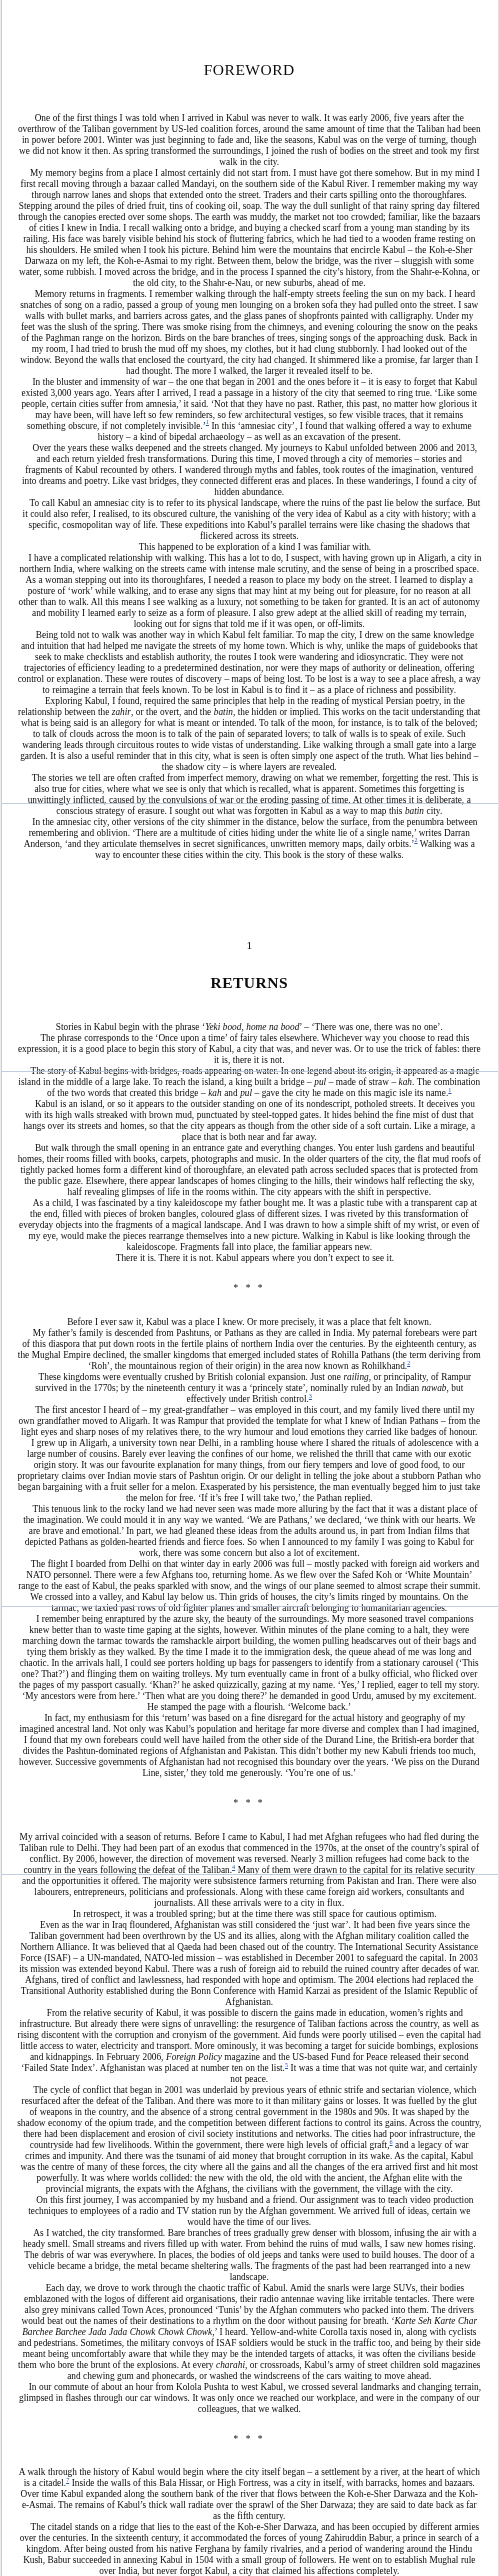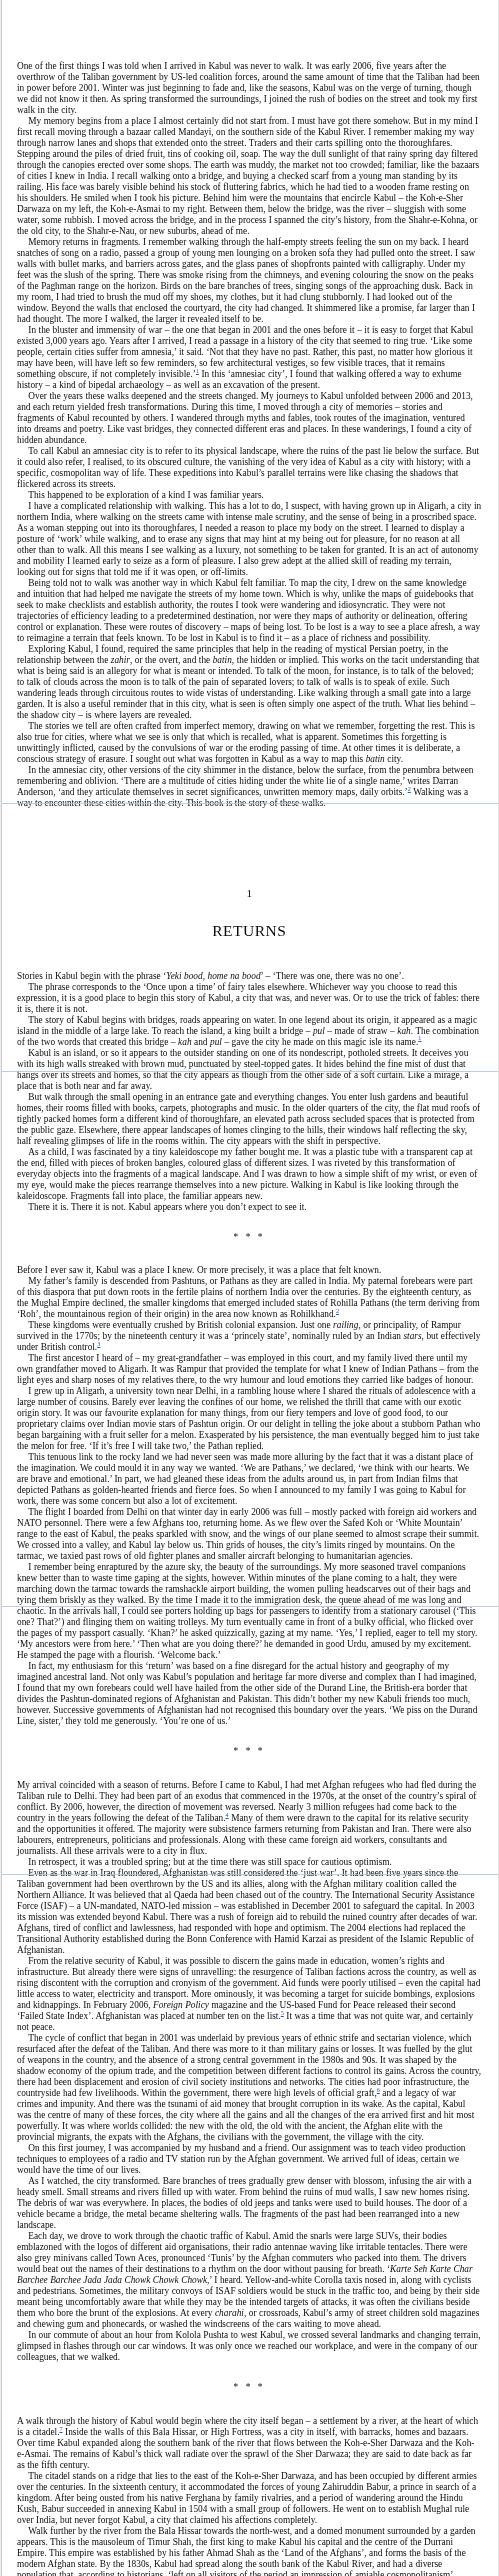--- a/index.html
+++ b/index.html
@@ -5,67 +5,68 @@
   html,body{margin:0;padding:0;}
   body{
     width:499px;height:2730px;position:relative;background:#ffffff;
     font-family:"Liberation Serif","DejaVu Serif",serif;color:#0b0b0b;
     overflow:hidden;
   }
   .page{position:relative;width:499px;height:2730px;}
   .content{padding:61px 17.5px 0 17px;}
   h1.book-heading{font-size:15.5px;font-weight:normal;text-align:center;margin:0 0 34px 0;letter-spacing:0.5px;line-height:17.5px;}
   .ch-num{font-size:11.3px;font-weight:normal;text-align:center;margin:78px 0 0 0;line-height:13.4px;}
-  .ch-title{font-size:15.5px;font-weight:normal;text-align:center;margin:21.6px 0 31px 0;letter-spacing:0.5px;line-height:17.5px;}
-  .flow p{margin:0;font-size:9.3px;line-height:11px;text-align:left;word-spacing:0.2px;}
+  .ch-title{font-size:15.5px;font-weight:bold;text-align:center;margin:21.6px 0 31px 0;letter-spacing:0.5px;line-height:17.5px;}
+  .flow p{margin:0;font-size:9.3px;line-height:11px;text-align:center;word-spacing:0.2px;}
   .flow p.ind{text-indent:11.3px;}
   .stars{text-align:center;font-size:9.3px;letter-spacing:2.6px;margin:19px 0 23px 0;line-height:10.8px;}
   sup.fn{line-height:0;}
   sup.fn a{color:#2457b8;text-decoration:underline;font-size:6.2px;cursor:pointer;}
   i{font-style:italic;}
   
   .edge-left{position:absolute;left:1px;top:0;width:0.5px;height:2724px;background:#c9c9c9;}
   .edge-left-tint{position:absolute;left:0;top:0;width:1px;height:2724px;background:#efefef;}
   .edge-right{position:absolute;right:0.5px;top:0;width:0.5px;height:2724px;background:#e3e3e3;}
   .page-rule{position:absolute;left:0;width:499px;height:0.5px;background:#b3c4d9;opacity:0.85;}
 </style>
 </head>
 <body>
 
 <div class="page">
   <div class="content">
+    <h1 class="book-heading">FOREWORD</h1>
     <div class="flow">
         <p>One of the first things I was told when I arrived in Kabul was never to walk. It was early 2006, five years after the overthrow of the Taliban government by US-led coalition forces, around the same amount of time that the Taliban had been in power before 2001. Winter was just beginning to fade and, like the seasons, Kabul was on the verge of turning, though we did not know it then. As spring transformed the surroundings, I joined the rush of bodies on the street and took my first walk in the city.</p>
         <p class="ind">My memory begins from a place I almost certainly did not start from. I must have got there somehow. But in my mind I first recall moving through a bazaar called Mandayi, on the southern side of the Kabul River. I remember making my way through narrow lanes and shops that extended onto the street. Traders and their carts spilling onto the thoroughfares. Stepping around the piles of dried fruit, tins of cooking oil, soap. The way the dull sunlight of that rainy spring day filtered through the canopies erected over some shops. The earth was muddy, the market not too crowded; familiar, like the bazaars of cities I knew in India. I recall walking onto a bridge, and buying a checked scarf from a young man standing by its railing. His face was barely visible behind his stock of fluttering fabrics, which he had tied to a wooden frame resting on his shoulders. He smiled when I took his picture. Behind him were the mountains that encircle Kabul – the Koh-e-Sher Darwaza on my left, the Koh-e-Asmai to my right. Between them, below the bridge, was the river – sluggish with some water, some rubbish. I moved across the bridge, and in the process I spanned the city’s history, from the Shahr-e-Kohna, or the old city, to the Shahr-e-Nau, or new suburbs, ahead of me.</p>
         <p class="ind">Memory returns in fragments. I remember walking through the half-empty streets feeling the sun on my back. I heard snatches of song on a radio, passed a group of young men lounging on a broken sofa they had pulled onto the street. I saw walls with bullet marks, and barriers across gates, and the glass panes of shopfronts painted with calligraphy. Under my feet was the slush of the spring. There was smoke rising from the chimneys, and evening colouring the snow on the peaks of the Paghman range on the horizon. Birds on the bare branches of trees, singing songs of the approaching dusk. Back in my room, I had tried to brush the mud off my shoes, my clothes, but it had clung stubbornly. I had looked out of the window. Beyond the walls that enclosed the courtyard, the city had changed. It shimmered like a promise, far larger than I had thought. The more I walked, the larger it revealed itself to be.</p>
         <p class="ind">In the bluster and immensity of war – the one that began in 2001 and the ones before it – it is easy to forget that Kabul existed 3,000 years ago. Years after I arrived, I read a passage in a history of the city that seemed to ring true. ‘Like some people, certain cities suffer from amnesia,’ it said. ‘Not that they have no past. Rather, this past, no matter how glorious it may have been, will have left so few reminders, so few architectural vestiges, so few visible traces, that it remains something obscure, if not completely invisible.’<sup class="fn"><a>1</a></sup>  In this ‘amnesiac city’, I found that walking offered a way to exhume history – a kind of bipedal archaeology – as well as an excavation of the present.</p>
         <p class="ind">Over the years these walks deepened and the streets changed. My journeys to Kabul unfolded between 2006 and 2013, and each return yielded fresh transformations. During this time, I moved through a city of memories – stories and fragments of Kabul recounted by others. I wandered through myths and fables, took routes of the imagination, ventured into dreams and poetry. Like vast bridges, they connected different eras and places. In these wanderings, I found a city of hidden abundance.</p>
         <p class="ind">To call Kabul an amnesiac city is to refer to its physical landscape, where the ruins of the past lie below the surface. But it could also refer, I realised, to its obscured culture, the vanishing of the very idea of Kabul as a city with history; with a specific, cosmopolitan way of life. These expeditions into Kabul’s parallel terrains were like chasing the shadows that flickered across its streets.</p>
-        <p class="ind">This happened to be exploration of a kind I was familiar years.</p>
+        <p class="ind">This happened to be exploration of a kind I was familiar with.</p>
         <p class="ind">I have a complicated relationship with walking. This has a lot to do, I suspect, with having grown up in Aligarh, a city in northern India, where walking on the streets came with intense male scrutiny, and the sense of being in a proscribed space. As a woman stepping out into its thoroughfares, I needed a reason to place my body on the street. I learned to display a posture of ‘work’ while walking, and to erase any signs that may hint at my being out for pleasure, for no reason at all other than to walk. All this means I see walking as a luxury, not something to be taken for granted. It is an act of autonomy and mobility I learned early to seize as a form of pleasure. I also grew adept at the allied skill of reading my terrain, looking out for signs that told me if it was open, or off-limits.</p>
         <p class="ind">Being told not to walk was another way in which Kabul felt familiar. To map the city, I drew on the same knowledge and intuition that had helped me navigate the streets of my home town. Which is why, unlike the maps of guidebooks that seek to make checklists and establish authority, the routes I took were wandering and idiosyncratic. They were not trajectories of efficiency leading to a predetermined destination, nor were they maps of authority or delineation, offering control or explanation. These were routes of discovery – maps of being lost. To be lost is a way to see a place afresh, a way to reimagine a terrain that feels known. To be lost in Kabul is to find it – as a place of richness and possibility.</p>
         <p class="ind">Exploring Kabul, I found, required the same principles that help in the reading of mystical Persian poetry, in the relationship between the <i>zahir</i>, or the overt, and the <i>batin</i>, the hidden or implied. This works on the tacit understanding that what is being said is an allegory for what is meant or intended. To talk of the moon, for instance, is to talk of the beloved; to talk of clouds across the moon is to talk of the pain of separated lovers; to talk of walls is to speak of exile. Such wandering leads through circuitous routes to wide vistas of understanding. Like walking through a small gate into a large garden. It is also a useful reminder that in this city, what is seen is often simply one aspect of the truth. What lies behind – the shadow city – is where layers are revealed.</p>
         <p class="ind">The stories we tell are often crafted from imperfect memory, drawing on what we remember, forgetting the rest. This is also true for cities, where what we see is only that which is recalled, what is apparent. Sometimes this forgetting is unwittingly inflicted, caused by the convulsions of war or the eroding passing of time. At other times it is deliberate, a conscious strategy of erasure. I sought out what was forgotten in Kabul as a way to map this <i>batin</i> city.</p>
         <p class="ind">In the amnesiac city, other versions of the city shimmer in the distance, below the surface, from the penumbra between remembering and oblivion. ‘There are a multitude of cities hiding under the white lie of a single name,’ writes Darran Anderson, ‘and they articulate themselves in secret significances, unwritten memory maps, daily orbits.’<sup class="fn"><a>2</a></sup>  Walking was a way to encounter these cities within the city. This book is the story of these walks.</p>
       </div>
 
     <div class="ch-num">1</div>
     <div class="ch-title">RETURNS</div>
     <div class="flow">
         <p>Stories in Kabul begin with the phrase ‘<i>Yeki bood, home na bood</i>’ – ‘There was one, there was no one’.</p>
         <p class="ind">The phrase corresponds to the ‘Once upon a time’ of fairy tales elsewhere. Whichever way you choose to read this expression, it is a good place to begin this story of Kabul, a city that was, and never was. Or to use the trick of fables: there it is, there it is not.</p>
         <p class="ind">The story of Kabul begins with bridges, roads appearing on water. In one legend about its origin, it appeared as a magic island in the middle of a large lake. To reach the island, a king built a bridge – <i>pul</i> – made of straw – <i>kah</i>. The combination of the two words that created this bridge – <i>kah</i> and <i>pul</i> – gave the city he made on this magic isle its name.<sup class="fn"><a>1</a></sup></p>
         <p class="ind">Kabul is an island, or so it appears to the outsider standing on one of its nondescript, potholed streets. It deceives you with its high walls streaked with brown mud, punctuated by steel-topped gates. It hides behind the fine mist of dust that hangs over its streets and homes, so that the city appears as though from the other side of a soft curtain. Like a mirage, a place that is both near and far away.</p>
         <p class="ind">But walk through the small opening in an entrance gate and everything changes. You enter lush gardens and beautiful homes, their rooms filled with books, carpets, photographs and music. In the older quarters of the city, the flat mud roofs of tightly packed homes form a different kind of thoroughfare, an elevated path across secluded spaces that is protected from the public gaze. Elsewhere, there appear landscapes of homes clinging to the hills, their windows half reflecting the sky, half revealing glimpses of life in the rooms within. The city appears with the shift in perspective.</p>
         <p class="ind">As a child, I was fascinated by a tiny kaleidoscope my father bought me. It was a plastic tube with a transparent cap at the end, filled with pieces of broken bangles, coloured glass of different sizes. I was riveted by this transformation of everyday objects into the fragments of a magical landscape. And I was drawn to how a simple shift of my wrist, or even of my eye, would make the pieces rearrange themselves into a new picture. Walking in Kabul is like looking through the kaleidoscope. Fragments fall into place, the familiar appears new.</p>
         <p class="ind">There it is. There it is not. Kabul appears where you don’t expect to see it.</p>
         <div class="stars">* * *</div>
         <p>Before I ever saw it, Kabul was a place I knew. Or more precisely, it was a place that felt known.</p>
         <p class="ind">My father’s family is descended from Pashtuns, or Pathans as they are called in India. My paternal forebears were part of this diaspora that put down roots in the fertile plains of northern India over the centuries. By the eighteenth century, as the Mughal Empire declined, the smaller kingdoms that emerged included states of Rohilla Pathans (the term deriving from ‘Roh’, the mountainous region of their origin) in the area now known as Rohilkhand.<sup class="fn"><a>2</a></sup></p>
-        <p class="ind">These kingdoms were eventually crushed by British colonial expansion. Just one <i>railing</i>, or principality, of Rampur survived in the 1770s; by the nineteenth century it was a ‘princely state’, nominally ruled by an Indian <i>stars</i>, but effectively under British control.<sup class="fn"><a>3</a></sup></p>
+        <p class="ind">These kingdoms were eventually crushed by British colonial expansion. Just one <i>railing</i>, or principality, of Rampur survived in the 1770s; by the nineteenth century it was a ‘princely state’, nominally ruled by an Indian <i>nawab</i>, but effectively under British control.<sup class="fn"><a>3</a></sup></p>
         <p class="ind">The first ancestor I heard of – my great-grandfather – was employed in this court, and my family lived there until my own grandfather moved to Aligarh. It was Rampur that provided the template for what I knew of Indian Pathans – from the light eyes and sharp noses of my relatives there, to the wry humour and loud emotions they carried like badges of honour.</p>
         <p class="ind">I grew up in Aligarh, a university town near Delhi, in a rambling house where I shared the rituals of adolescence with a large number of cousins. Barely ever leaving the confines of our home, we relished the thrill that came with our exotic origin story. It was our favourite explanation for many things, from our fiery tempers and love of good food, to our proprietary claims over Indian movie stars of Pashtun origin. Or our delight in telling the joke about a stubborn Pathan who began bargaining with a fruit seller for a melon. Exasperated by his persistence, the man eventually begged him to just take the melon for free. ‘If it’s free I will take two,’ the Pathan replied.</p>
         <p class="ind">This tenuous link to the rocky land we had never seen was made more alluring by the fact that it was a distant place of the imagination. We could mould it in any way we wanted. ‘We are Pathans,’ we declared, ‘we think with our hearts. We are brave and emotional.’ In part, we had gleaned these ideas from the adults around us, in part from Indian films that depicted Pathans as golden-hearted friends and fierce foes. So when I announced to my family I was going to Kabul for work, there was some concern but also a lot of excitement.</p>
         <p class="ind">The flight I boarded from Delhi on that winter day in early 2006 was full – mostly packed with foreign aid workers and NATO personnel. There were a few Afghans too, returning home. As we flew over the Safed Koh or ‘White Mountain’ range to the east of Kabul, the peaks sparkled with snow, and the wings of our plane seemed to almost scrape their summit. We crossed into a valley, and Kabul lay below us. Thin grids of houses, the city’s limits ringed by mountains. On the tarmac, we taxied past rows of old fighter planes and smaller aircraft belonging to humanitarian agencies.</p>
         <p class="ind">I remember being enraptured by the azure sky, the beauty of the surroundings. My more seasoned travel companions knew better than to waste time gaping at the sights, however. Within minutes of the plane coming to a halt, they were marching down the tarmac towards the ramshackle airport building, the women pulling headscarves out of their bags and tying them briskly as they walked. By the time I made it to the immigration desk, the queue ahead of me was long and chaotic. In the arrivals hall, I could see porters holding up bags for passengers to identify from a stationary carousel (‘This one? That?’) and flinging them on waiting trolleys. My turn eventually came in front of a bulky official, who flicked over the pages of my passport casually. ‘Khan?’ he asked quizzically, gazing at my name. ‘Yes,’ I replied, eager to tell my story. ‘My ancestors were from here.’ ‘Then what are you doing there?’ he demanded in good Urdu, amused by my excitement. He stamped the page with a flourish. ‘Welcome back.’</p>
         <p class="ind">In fact, my enthusiasm for this ‘return’ was based on a fine disregard for the actual history and geography of my imagined ancestral land. Not only was Kabul’s population and heritage far more diverse and complex than I had imagined, I found that my own forebears could well have hailed from the other side of the Durand Line, the British-era border that divides the Pashtun-dominated regions of Afghanistan and Pakistan. This didn’t bother my new Kabuli friends too much, however. Successive governments of Afghanistan had not recognised this boundary over the years. ‘We piss on the Durand Line, sister,’ they told me generously. ‘You’re one of us.’</p>
         <div class="stars">* * *</div>
         <p>My arrival coincided with a season of returns. Before I came to Kabul, I had met Afghan refugees who had fled during the Taliban rule to Delhi. They had been part of an exodus that commenced in the 1970s, at the onset of the country’s spiral of conflict. By 2006, however, the direction of movement was reversed. Nearly 3 million refugees had come back to the country in the years following the defeat of the Taliban.<sup class="fn"><a>4</a></sup>  Many of them were drawn to the capital for its relative security and the opportunities it offered. The majority were subsistence farmers returning from Pakistan and Iran. There were also labourers, entrepreneurs, politicians and professionals. Along with these came foreign aid workers, consultants and journalists. All these arrivals were to a city in flux.</p>
         <p class="ind">In retrospect, it was a troubled spring; but at the time there was still space for cautious optimism.</p>
         <p class="ind">Even as the war in Iraq floundered, Afghanistan was still considered the ‘just war’. It had been five years since the Taliban government had been overthrown by the US and its allies, along with the Afghan military coalition called the Northern Alliance. It was believed that al Qaeda had been chased out of the country. The International Security Assistance Force (ISAF) – a UN-mandated, NATO-led mission – was established in December 2001 to safeguard the capital. In 2003 its mission was extended beyond Kabul. There was a rush of foreign aid to rebuild the ruined country after decades of war. Afghans, tired of conflict and lawlessness, had responded with hope and optimism. The 2004 elections had replaced the Transitional Authority established during the Bonn Conference with Hamid Karzai as president of the Islamic Republic of Afghanistan.</p>

